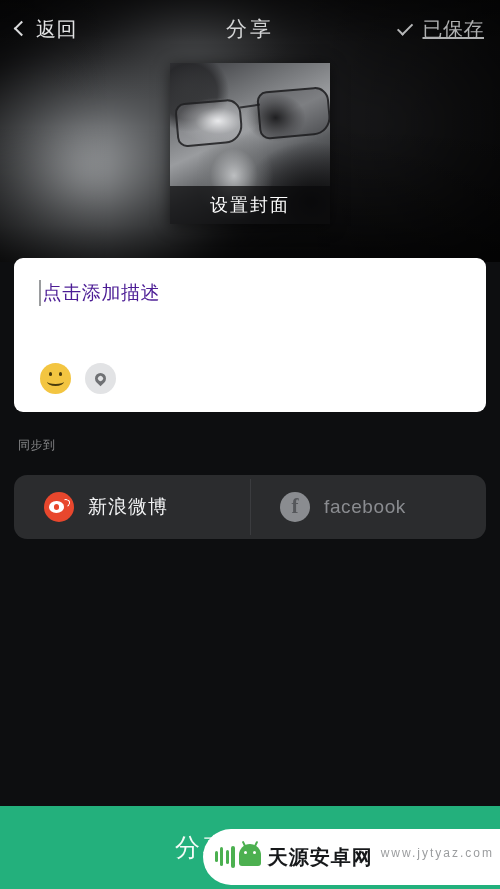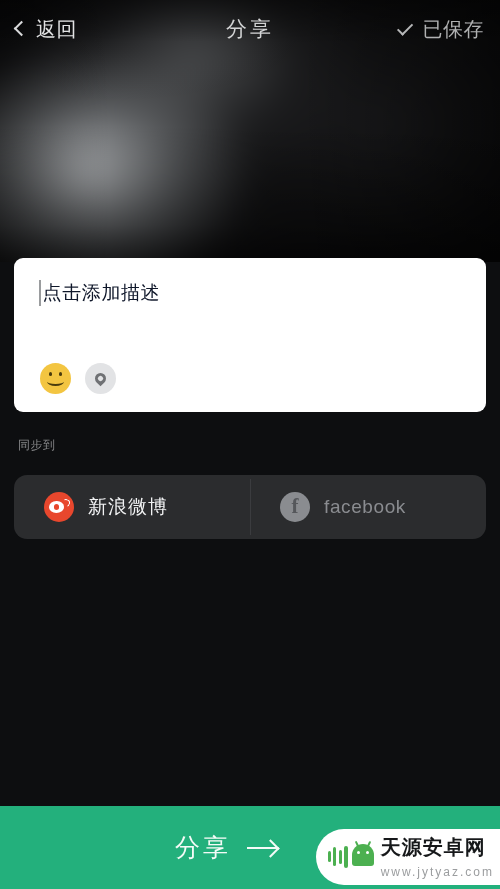--- a/index.html
+++ b/index.html
@@ -91,20 +91,21 @@
     width: 15px; height: 8px;
     border-left: 2.2px solid #b6b7b8;
     border-bottom: 2.2px solid #b6b7b8;
     transform: rotate(-45deg) translateY(-2px);
     display: inline-block;
   }
   .hdr-saved-label {
     font-size: 20px;
     color: #b0b1b2;
     letter-spacing: 0.5px;
+    text-decoration: underline;
   }
 
   
   .thumb {
     position: absolute;
     left: 170px; top: 63px;
     width: 160px; height: 161px;
     overflow: hidden;
     z-index: 4;
     box-shadow: 0 2px 14px rgba(0,0,0,0.55);
@@ -165,21 +166,21 @@
     align-items: center;
   }
   .caret {
     width: 1.6px;
     height: 26px;
     background: #9a9c9e;
     margin-right: 2px;
   }
   .desc-placeholder {
     font-size: 19px;
-    color: #0f172a;
+    color: #4c1d95;
     letter-spacing: 0.6px;
   }
   .desc-tools {
     position: absolute;
     left: 26px; bottom: 18px;
     display: flex;
     align-items: center;
     gap: 14px;
   }
   .tool-btn {
@@ -413,21 +414,20 @@
     position: absolute;
     top: -3px;
     width: 1.8px; height: 6px;
     background: #4cb050;
     border-radius: 1px;
   }
   .wm-ant.l { left: 4px; transform: rotate(-26deg); }
   .wm-ant.r { right: 4px; transform: rotate(26deg); }
   .wm-text {
     display: flex;
-    flex-direction: column;
     justify-content: center;
     gap: 8px;
   }
   .wm-title {
     font-size: 20px;
     font-weight: bold;
     color: #16181a;
     letter-spacing: 1px;
     line-height: 1.05;
   }
@@ -454,20 +454,27 @@
       <span class="chevron-left"></span>
       <span class="hdr-back-label">返回</span>
     </div>
     <div class="hdr-title">分享</div>
     <div class="hdr-right">
       <span class="check-mark"></span>
       <span class="hdr-saved-label">已保存</span>
     </div>
   </div>
 
+  <div class="thumb">
+    <div class="thumb-photo"></div>
+    <div class="glass-l"></div>
+    <div class="glass-r"></div>
+    <div class="glass-bridge"></div>
+    <div class="thumb-caption">设置封面</div>
+  </div>
 
   <div class="desc-card">
     <div class="desc-placeholder-row">
       <span class="caret"></span>
       <span class="desc-placeholder">点击添加描述</span>
     </div>
     <div class="desc-tools">
       <div class="tool-btn emoji-btn">
         <div class="emoji-face">
           <span class="emoji-eye l"></span>

